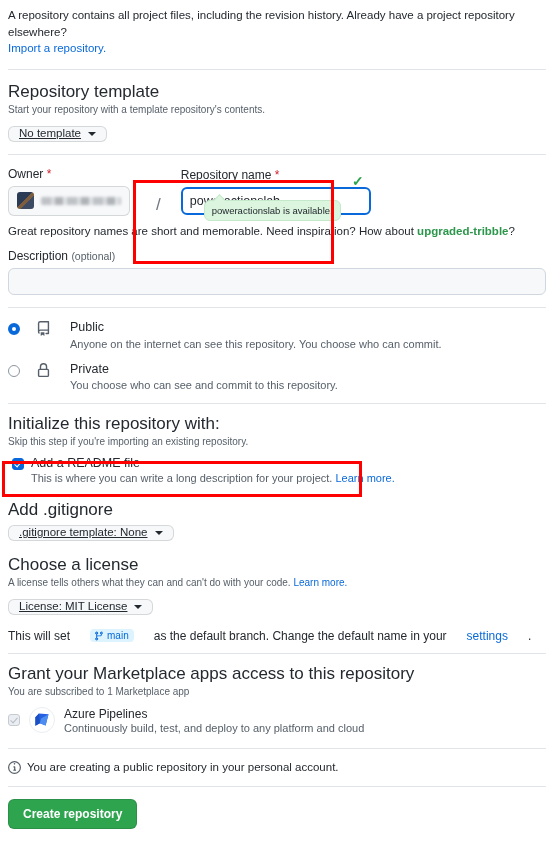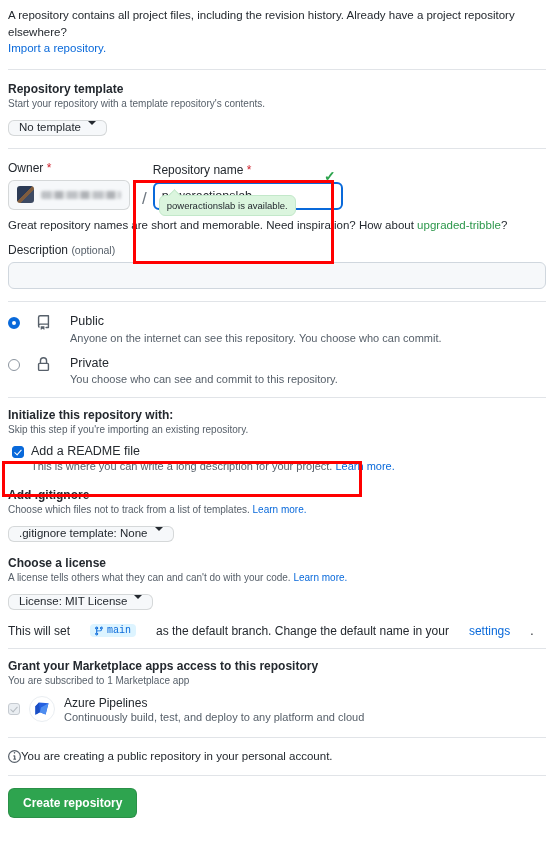--- a/index.html
+++ b/index.html
@@ -31,68 +31,69 @@
     color: #24292f;
     letter-spacing: .1px;
   }
   .sub {
     font-size: 11.5px;
     color: #24292f;
     line-height: 1.45;
     margin: 0;
   }
   a.link-blue { color: #0969da; text-decoration: none; }
-  a.link-green { color: #2c974b; text-decoration: none; }
+  a.link-green { color: #2c974b; text-decoration: none; font-weight: bold; }
 
   hr.rule {
     border: none;
     border-top: 1px solid #e1e4e8;
     margin: 12px 0 12px 0;
   }
   hr.rule.tight { margin: 10px 0 10px 0; }
 
   .sect-title {
-    font-size: 12px;
-    font-weight: 700;
+    font-size: 17px;
+    font-weight: 400;
     color: #24292f;
     margin: 0 0 2px 0;
   }
   .sect-sub {
     font-size: 10px;
     color: #57606a;
     margin: 0 0 8px 0;
   }
 
   .btn-select {
     display: inline-flex;
-    align-items: flex-start;
+    align-items: center;
     gap: 5px;
     background: #f6f8fa;
     border: 1px solid rgba(27,31,36,.15);
     border-radius: 6px;
     padding: 0 10px;
     font-size: 11.5px;
     color: #24292f;
     cursor: pointer;
     line-height: 1.2;
+    text-decoration: underline;
   }
   .caret {
     width: 0; height: 0;
     border-left: 4px solid transparent;
     border-right: 4px solid transparent;
     border-top: 4px solid #24292f;
     display: inline-block;
     margin-left: 2px;
   }
 
   
   .owner-row {
     display: flex;
-    align-items: flex-end;
-    gap: 0;
+    align-items: center;
+    gap: 14px;
   }
   .owner-col { width: 128px; flex: none; }
   .label {
     font-size: 12px;
     color: #24292f;
     margin-bottom: 5px;
     display: block;
   }
   .req { color: #cf222e; }
   .owner-box {
@@ -161,21 +162,21 @@
 
   .helper-line {
     font-size: 11.5px;
     color: #24292f;
     margin-top: 7px;
     line-height: 1.5;
   }
 
   .avail-tip {
     position: absolute;
-    left: 6px;
+    left: 23px;
     top: 32px;
     background: #dbf5de;
     border: 1px solid #c3e8ca;
     border-radius: 6px;
     font-size: 9.5px;
     color: #24292f;
     padding: 4px 7px;
     white-space: nowrap;
     z-index: 5;
   }
@@ -291,21 +292,21 @@
     flex-wrap: wrap;
     margin-top: 14px;
   }
   .branch-chip {
     display: inline-flex;
     align-items: center;
     gap: 3px;
     background: #ddf4ff;
     border-radius: 4px;
     padding: 1px 5px 1px 4px;
-    font-family: Liberation Mono, monospace;
+    font-family: Liberation Sans, sans-serif;
     font-size: 10px;
     color: #0969da;
   }
 
   .mk-row {
     display: flex;
     align-items: center;
     gap: 9px;
     margin-top: 10px;
   }
@@ -318,20 +319,21 @@
     align-items: center;
     justify-content: center;
     flex: none;
   }
   .mk-txt .t { font-size: 12px; color: #24292f; }
   .mk-txt .d { font-size: 11px; color: #57606a; margin-top: 1px; }
 
   .notice {
     display: flex;
     align-items: center;
+    gap: 6px;
     font-size: 11.5px;
     color: #24292f;
   }
 
   .btn-create {
     background: #2ea44f;
     border: 1px solid rgba(27,31,36,.15);
     border-radius: 6px;
     color: #fff;
     font-size: 12px;
@@ -463,24 +465,20 @@
             <span>This is where you can write a long description for your project.</span>
             <a class="link-blue" href="#">Learn more.</a>
           </div>
         </div>
       </div>
     </div>
 
     
     <div style="margin-top:14px;">
       <div class="sect-title">Add .gitignore</div>
-      <div class="sect-sub">
-        <span>Choose which files not to track from a list of templates.</span>
-        <a class="link-blue" href="#">Learn more.</a>
-      </div>
       <button class="btn-select">
         <span>.gitignore template: None</span>
         <span class="caret"></span>
       </button>
     </div>
 
     
     <div style="margin-top:14px;">
       <div class="sect-title">Choose a license</div>
       <div class="sect-sub">

